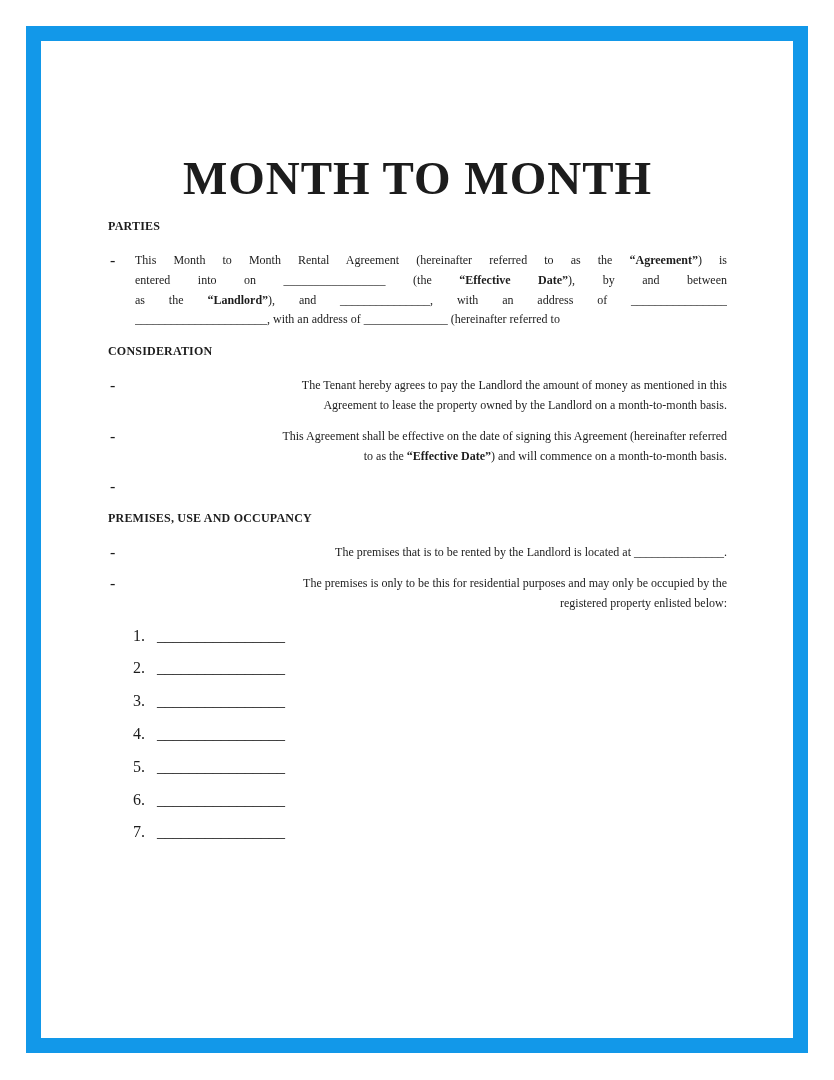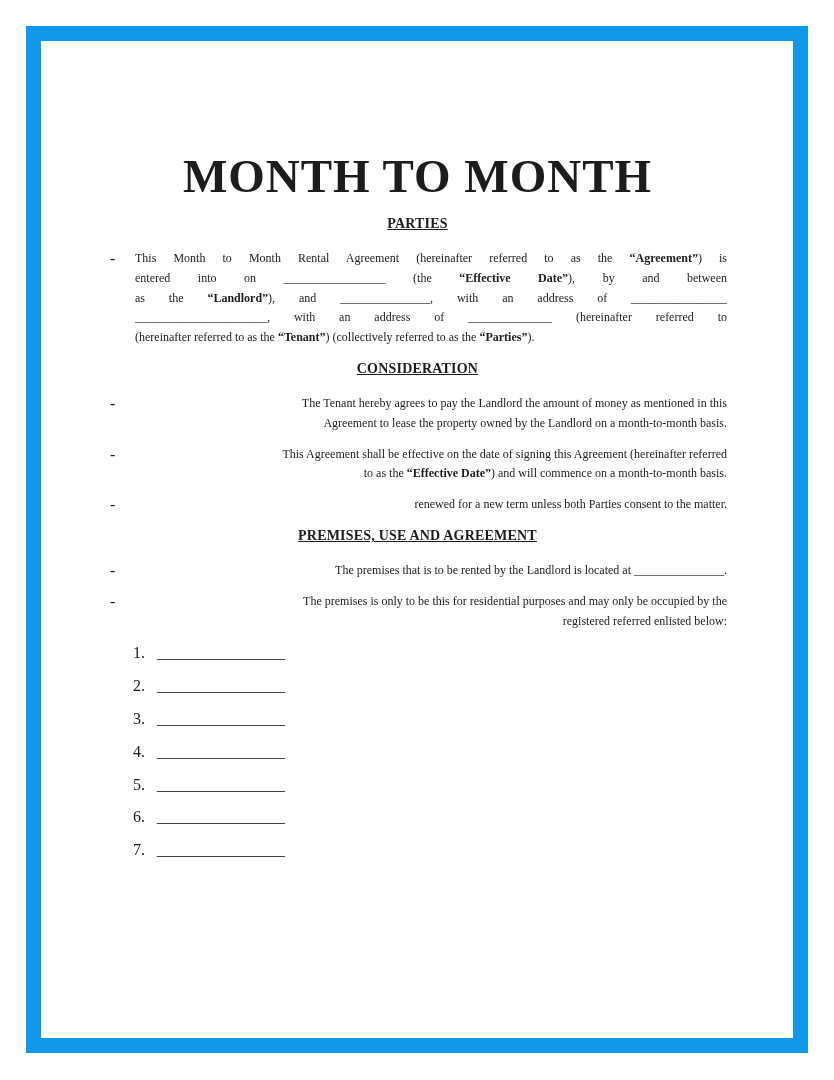--- a/index.html
+++ b/index.html
@@ -12,41 +12,39 @@
     color: #1c1c1c;
     overflow: hidden;
   }
   .frame {
     position: absolute;
     left: 26px; top: 26px; right: 26px; bottom: 27px;
     border: 15px solid var(--accent, #1298e9);
   }
   .content {
     position: absolute;
-    left: 41px; top: 48px;
+    left: 41px; top: 41px;
     width: 752px; height: 808px;
-    padding: 8px 66px 0 67px;
+    padding: 17px 66px 0 67px;
   }
   .doc-title {
     margin: 92px 0 0 0;
     text-align: center;
     font-weight: bold;
     font-size: 47px;
     line-height: 57px;
     letter-spacing: 1px;
     white-space: nowrap;
   }
   .heading {
     margin: 9px 0 15px 0;
-    font-size: 14px;
+    font-size: 12px;
     line-height: 20px;
     font-weight: bold;
-    text-decoration: underline;
     letter-spacing: 0.2px;
-    text-align: center;
   }
   .para { margin: 0 0 11px 0; }
   .bullet { display: flex; }
   .dash {
     flex: none;
     width: 27px;
     padding-left: 2px;
     font-size: 16px;
     line-height: 19.8px;
   }
@@ -81,21 +79,20 @@
 
   <div class="section">
     <div class="heading">PARTIES</div>
     <div class="para bullet">
       <span class="dash">-</span>
       <div class="btext justify">
           <div class="tline"><span>This Month to Month Rental Agreement (hereinafter referred to as the </span><span class="b">“Agreement”</span><span>) is</span></div>
           <div class="tline"><span>entered into on </span><span>_________________</span><span> (the </span><span class="b">“Effective Date”</span><span>), by and between</span></div>
           <div class="tline"><span>as the </span><span class="b">“Landlord”</span><span>), and </span><span>_______________</span><span>, with an address of </span><span>________________</span></div>
           <div class="tline"><span>______________________</span><span>, with an address of </span><span>______________</span><span> (hereinafter referred to</span></div>
-          <div class="tline"><span>(hereinafter referred to as the </span><span class="b">“Tenant”</span><span>) (collectively referred to as the </span><span class="b">“Parties”</span><span>).</span></div>
         </div>
     </div>
   </div>
 
   <div class="section">
     <div class="heading">CONSIDERATION</div>
     <div class="para bullet">
       <span class="dash">-</span>
       <div class="btext">
           <div class="tline"><span>The Tenant hereby agrees to pay the Landlord the amount of money as mentioned in this</span></div>
@@ -108,38 +105,37 @@
     <div class="para bullet">
       <span class="dash">-</span>
       <div class="btext">
           <div class="tline"><span>This Agreement shall be effective on the date of signing this Agreement (hereinafter referred</span></div>
           <div class="tline"><span>to as the </span><span class="b">“Effective Date”</span><span>) and will commence on a month-to-month basis.</span></div>
         </div>
     </div>
     <div class="para bullet">
       <span class="dash">-</span>
       <div class="btext">
-          <div class="tline"><span>renewed for a new term unless both Parties consent to the matter.</span></div>
         </div>
     </div>
   </div>
 
   <div class="section">
-    <div class="heading">PREMISES, USE AND AGREEMENT</div>
+    <div class="heading">PREMISES, USE AND OCCUPANCY</div>
     <div class="para bullet">
       <span class="dash">-</span>
       <div class="btext">
           <div class="tline"><span>The premises that is to be rented by the Landlord is located at </span><span>_______________</span><span>.</span></div>
         </div>
     </div>
     <div class="para bullet">
       <span class="dash">-</span>
       <div class="btext">
           <div class="tline"><span>The premises </span><span class="du">is</span><span> only to be this for residential purposes and may only be occupied by the</span></div>
-          <div class="tline"><span>registered referred enlisted below:</span></div>
+          <div class="tline"><span>registered property enlisted below:</span></div>
         </div>
     </div>
 
     <div class="occupants">
       <div class="occupant">
         <span class="onum">1.</span>
         <span class="oblank">________________</span>
       </div>
       <div class="occupant">
         <span class="onum">2.</span>

